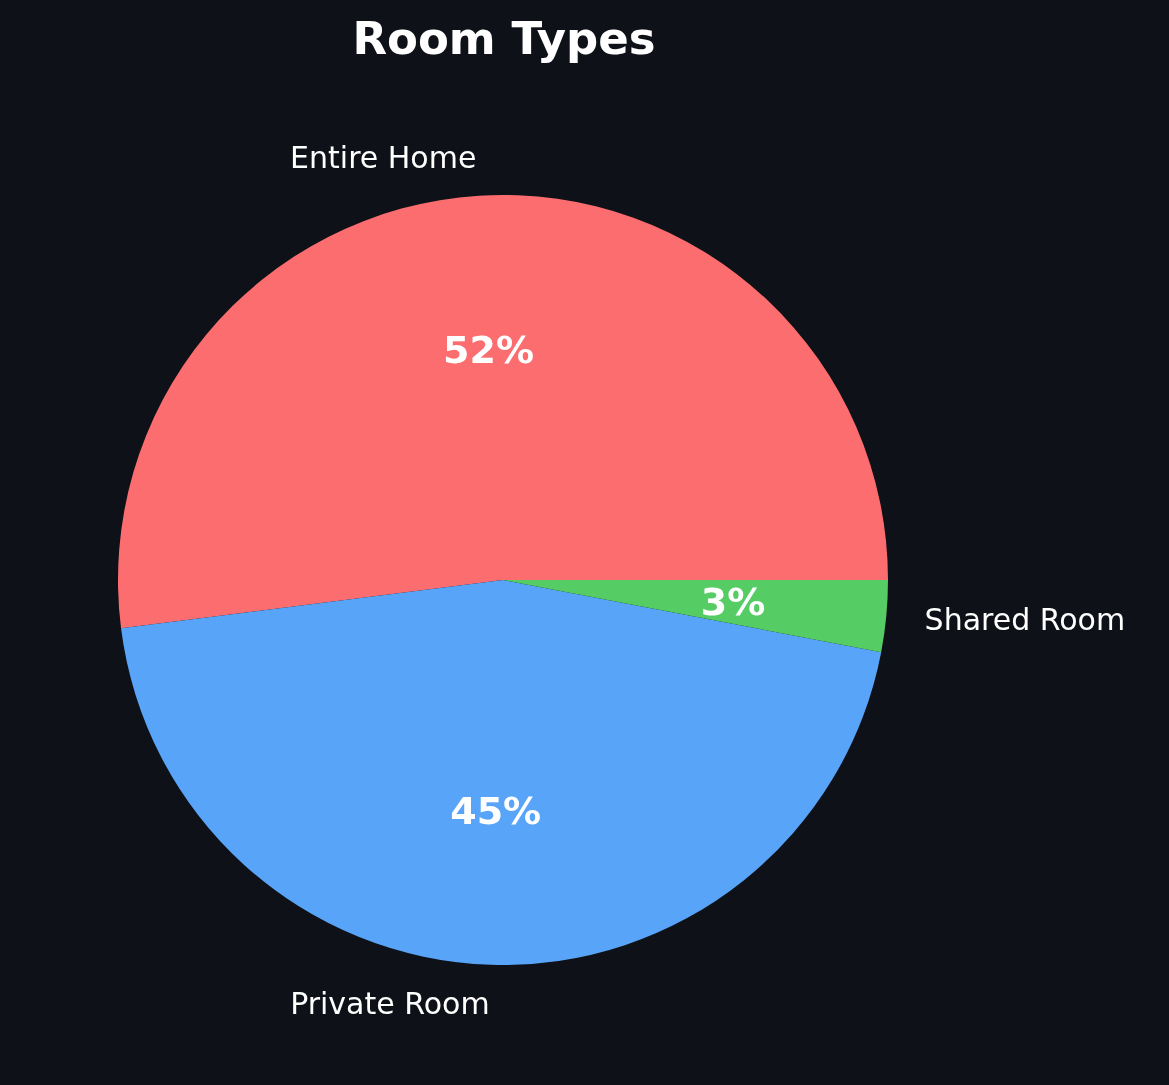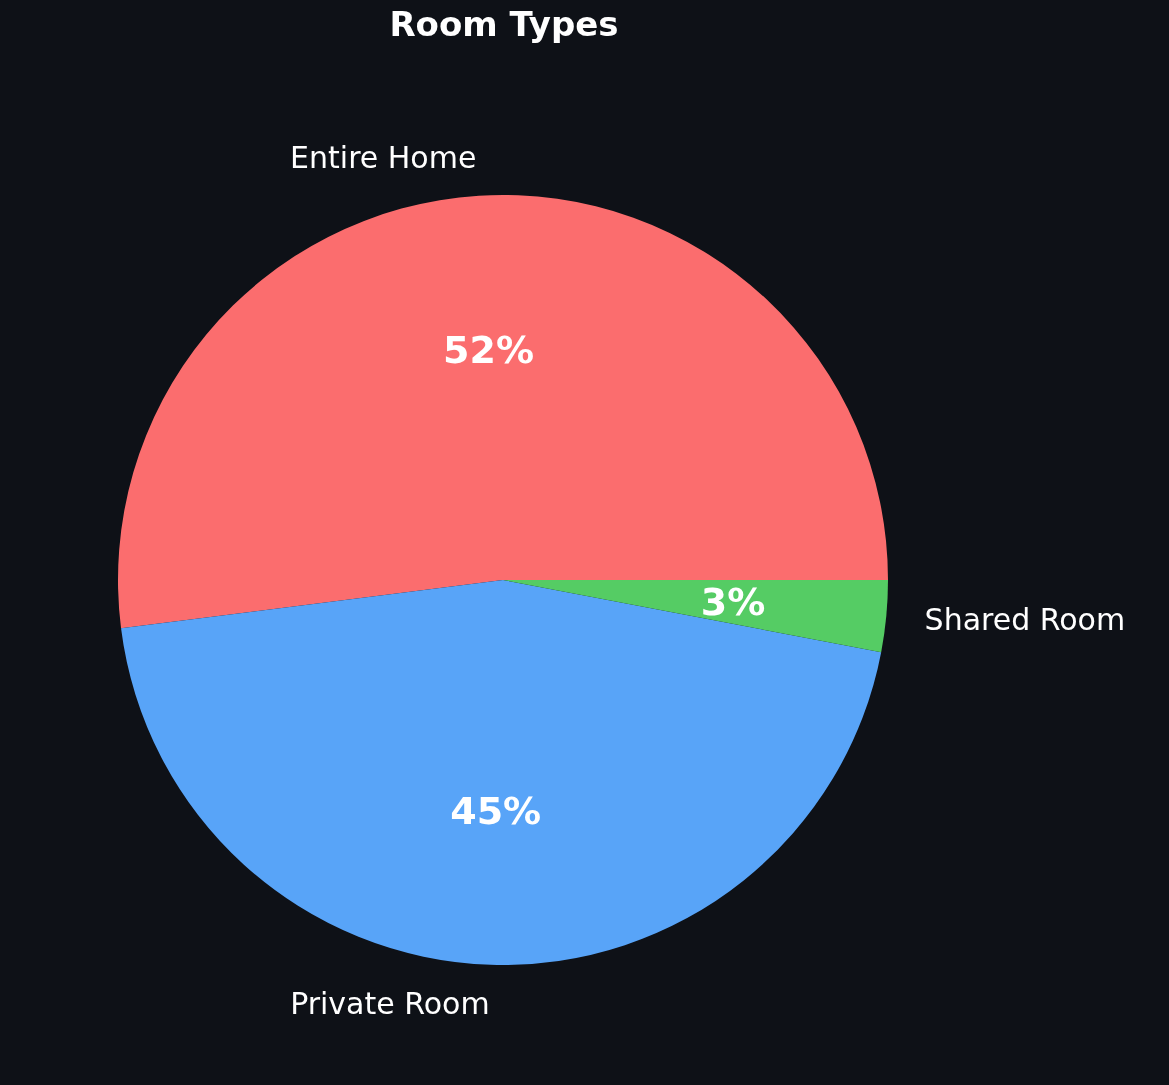--- a/index.html
+++ b/index.html
@@ -12,24 +12,24 @@
     overflow: hidden;
     font-family: "DejaVu Sans", sans-serif;
     position: relative;
   }
   .figure {
     position: absolute;
     inset: 0;
   }
   .chart-title {
     position: absolute;
-    top: 4px;
+    top: 12px;
     left: 504px;
     transform: translateX(-50%);
-    font-size: 34px;
+    font-size: 45px;
     font-weight: bold;
     white-space: nowrap;
   }
   svg.pie {
     position: absolute;
     top: 0;
     left: 0;
   }
   svg.pie text.outer-label {
     font-family: "DejaVu Sans", sans-serif;

